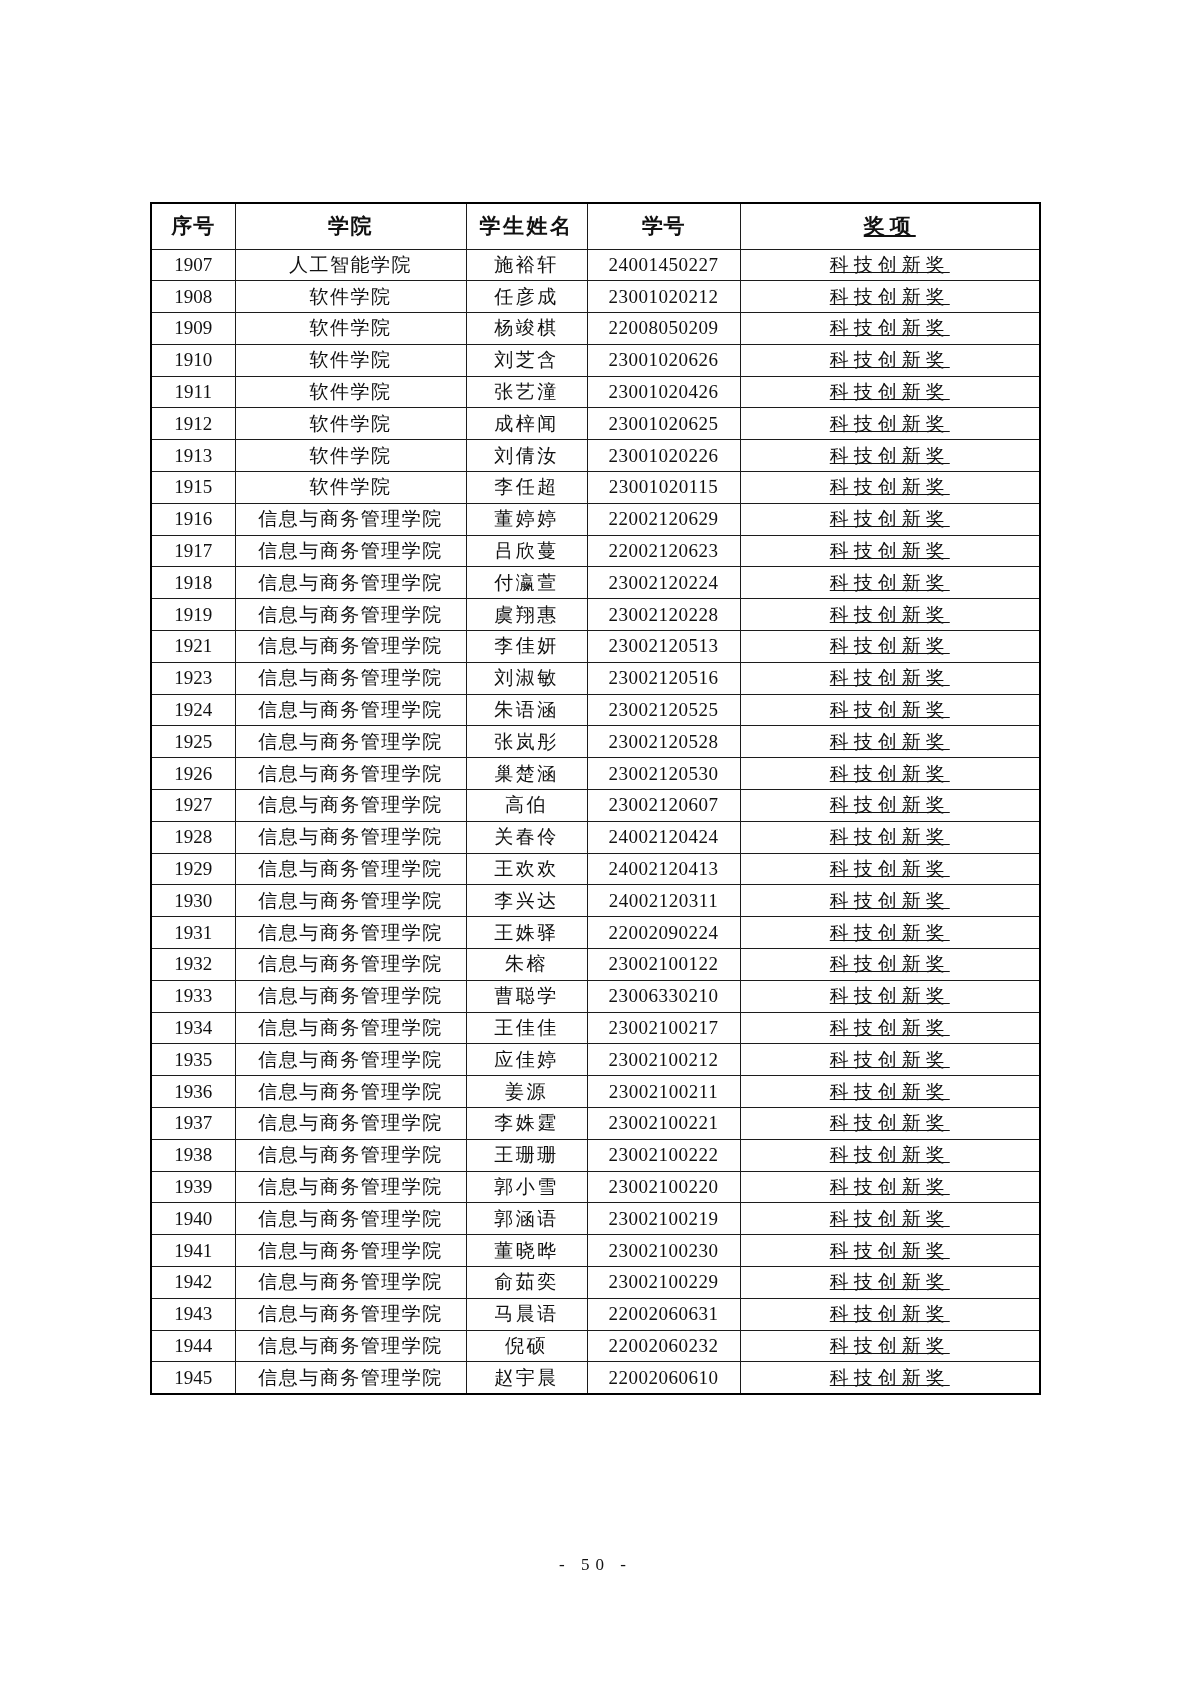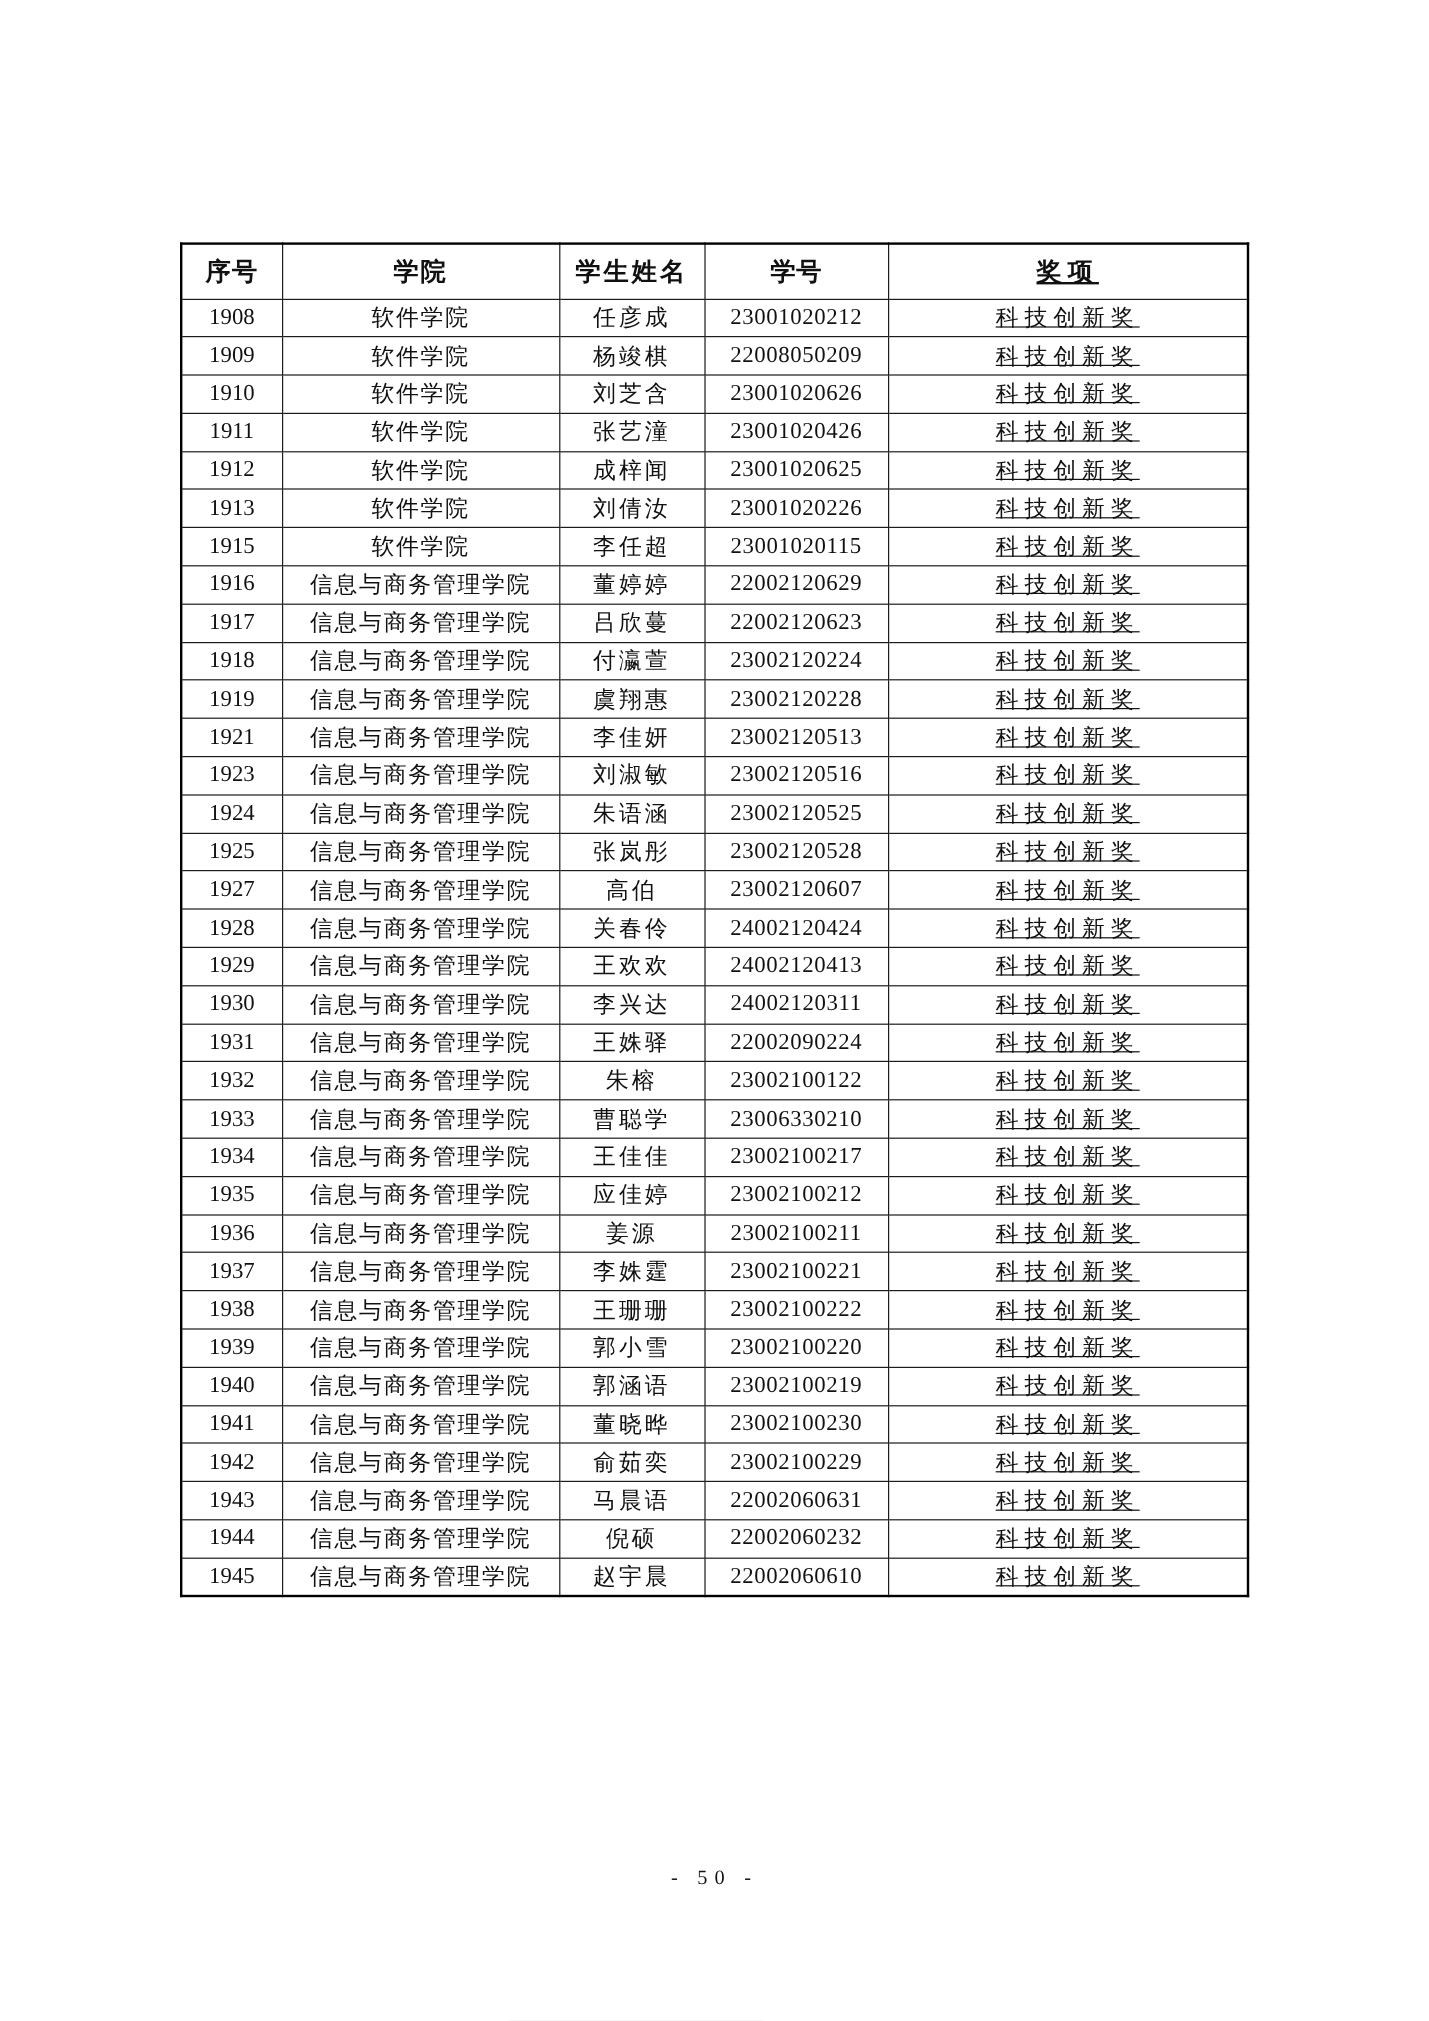--- a/index.html
+++ b/index.html
@@ -72,20 +72,27 @@
       <tr id="header-row">
           <th class="col0">序号</th>
           <th class="col1">学院</th>
           <th class="col2">学生姓名</th>
           <th class="col3">学号</th>
           <th class="col4">奖项</th>
         </tr>
     </thead>
     <tbody id="table-body">
         <tr>
+          <td class="col0">1907</td>
+          <td class="col1">人工智能学院</td>
+          <td class="col2">施裕轩</td>
+          <td class="col3">24001450227</td>
+          <td class="col4">科技创新奖</td>
+        </tr>
+        <tr>
           <td class="col0">1908</td>
           <td class="col1">软件学院</td>
           <td class="col2">任彦成</td>
           <td class="col3">23001020212</td>
           <td class="col4">科技创新奖</td>
         </tr>
         <tr>
           <td class="col0">1909</td>
           <td class="col1">软件学院</td>
           <td class="col2">杨竣棋</td>
@@ -174,20 +181,27 @@
           <td class="col1">信息与商务管理学院</td>
           <td class="col2">朱语涵</td>
           <td class="col3">23002120525</td>
           <td class="col4">科技创新奖</td>
         </tr>
         <tr>
           <td class="col0">1925</td>
           <td class="col1">信息与商务管理学院</td>
           <td class="col2">张岚彤</td>
           <td class="col3">23002120528</td>
+          <td class="col4">科技创新奖</td>
+        </tr>
+        <tr>
+          <td class="col0">1926</td>
+          <td class="col1">信息与商务管理学院</td>
+          <td class="col2">巢楚涵</td>
+          <td class="col3">23002120530</td>
           <td class="col4">科技创新奖</td>
         </tr>
         <tr>
           <td class="col0">1927</td>
           <td class="col1">信息与商务管理学院</td>
           <td class="col2">高伯</td>
           <td class="col3">23002120607</td>
           <td class="col4">科技创新奖</td>
         </tr>
         <tr>

